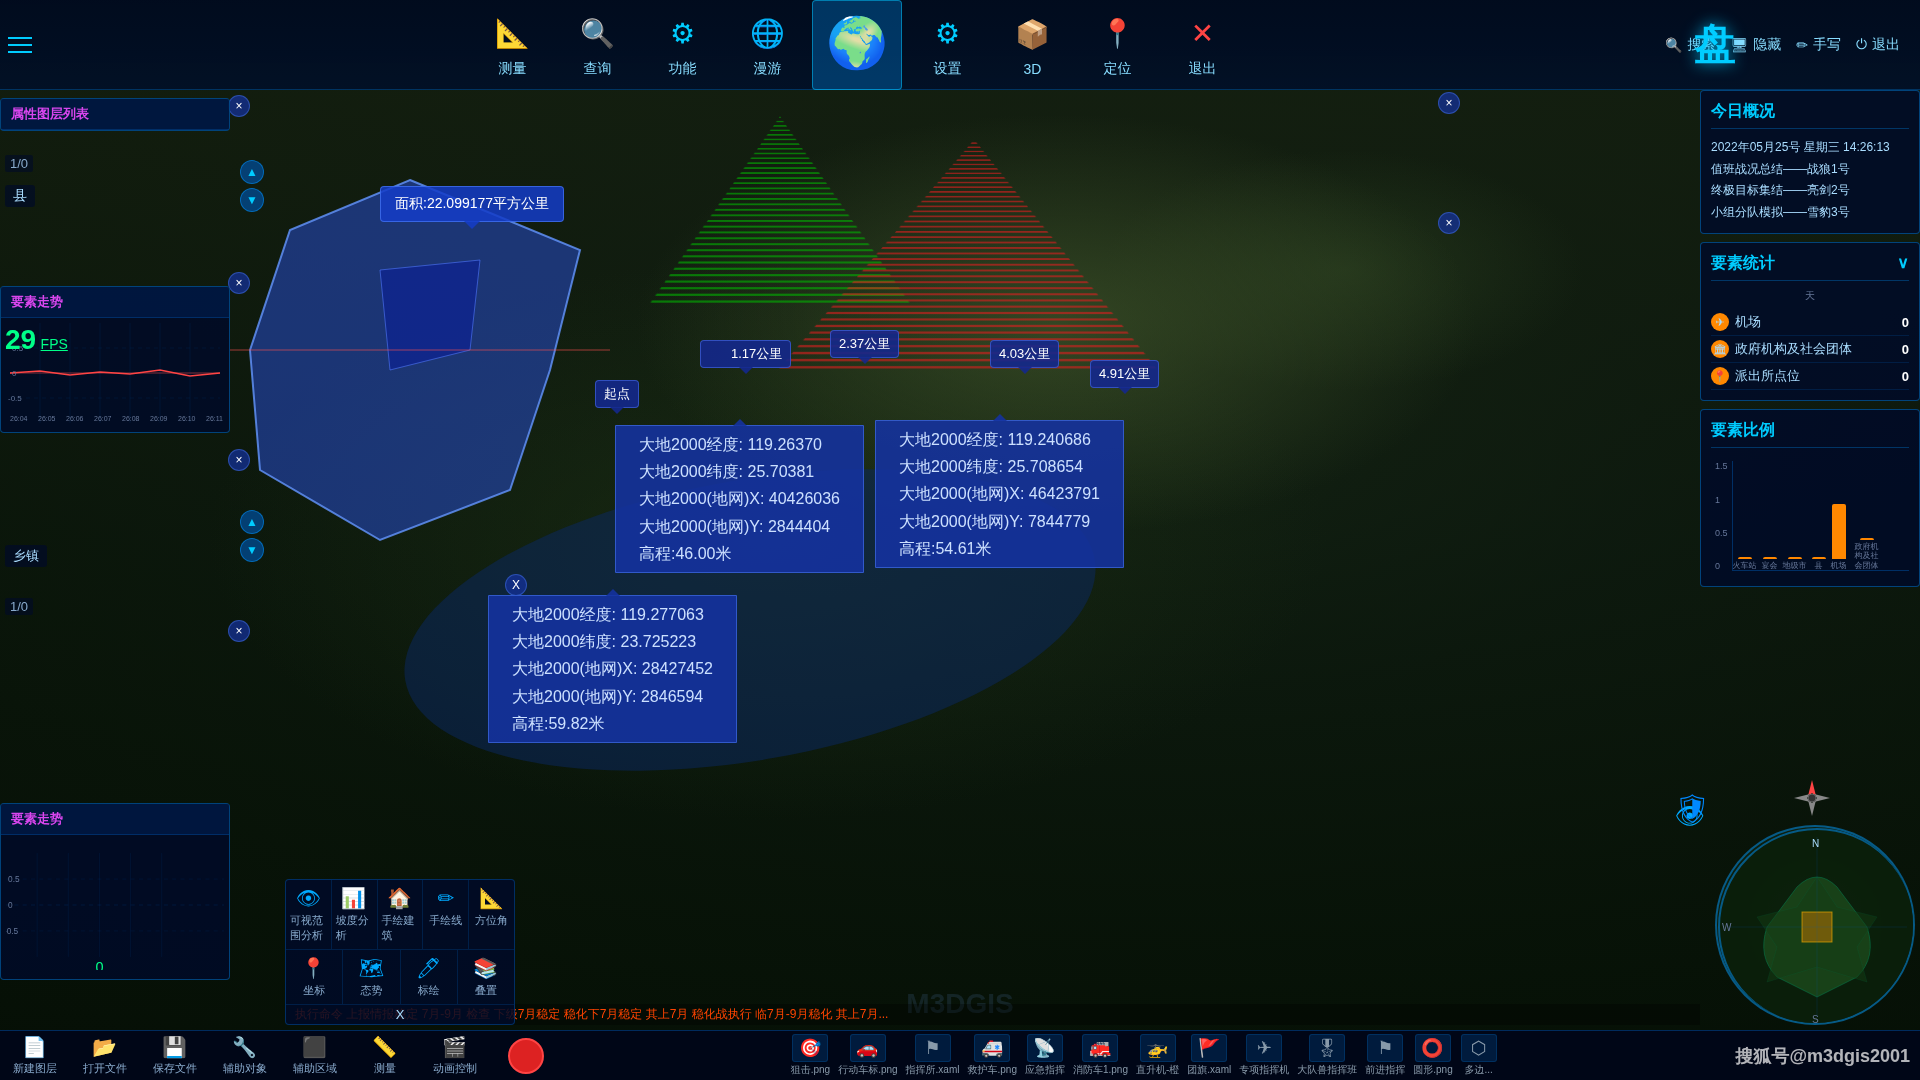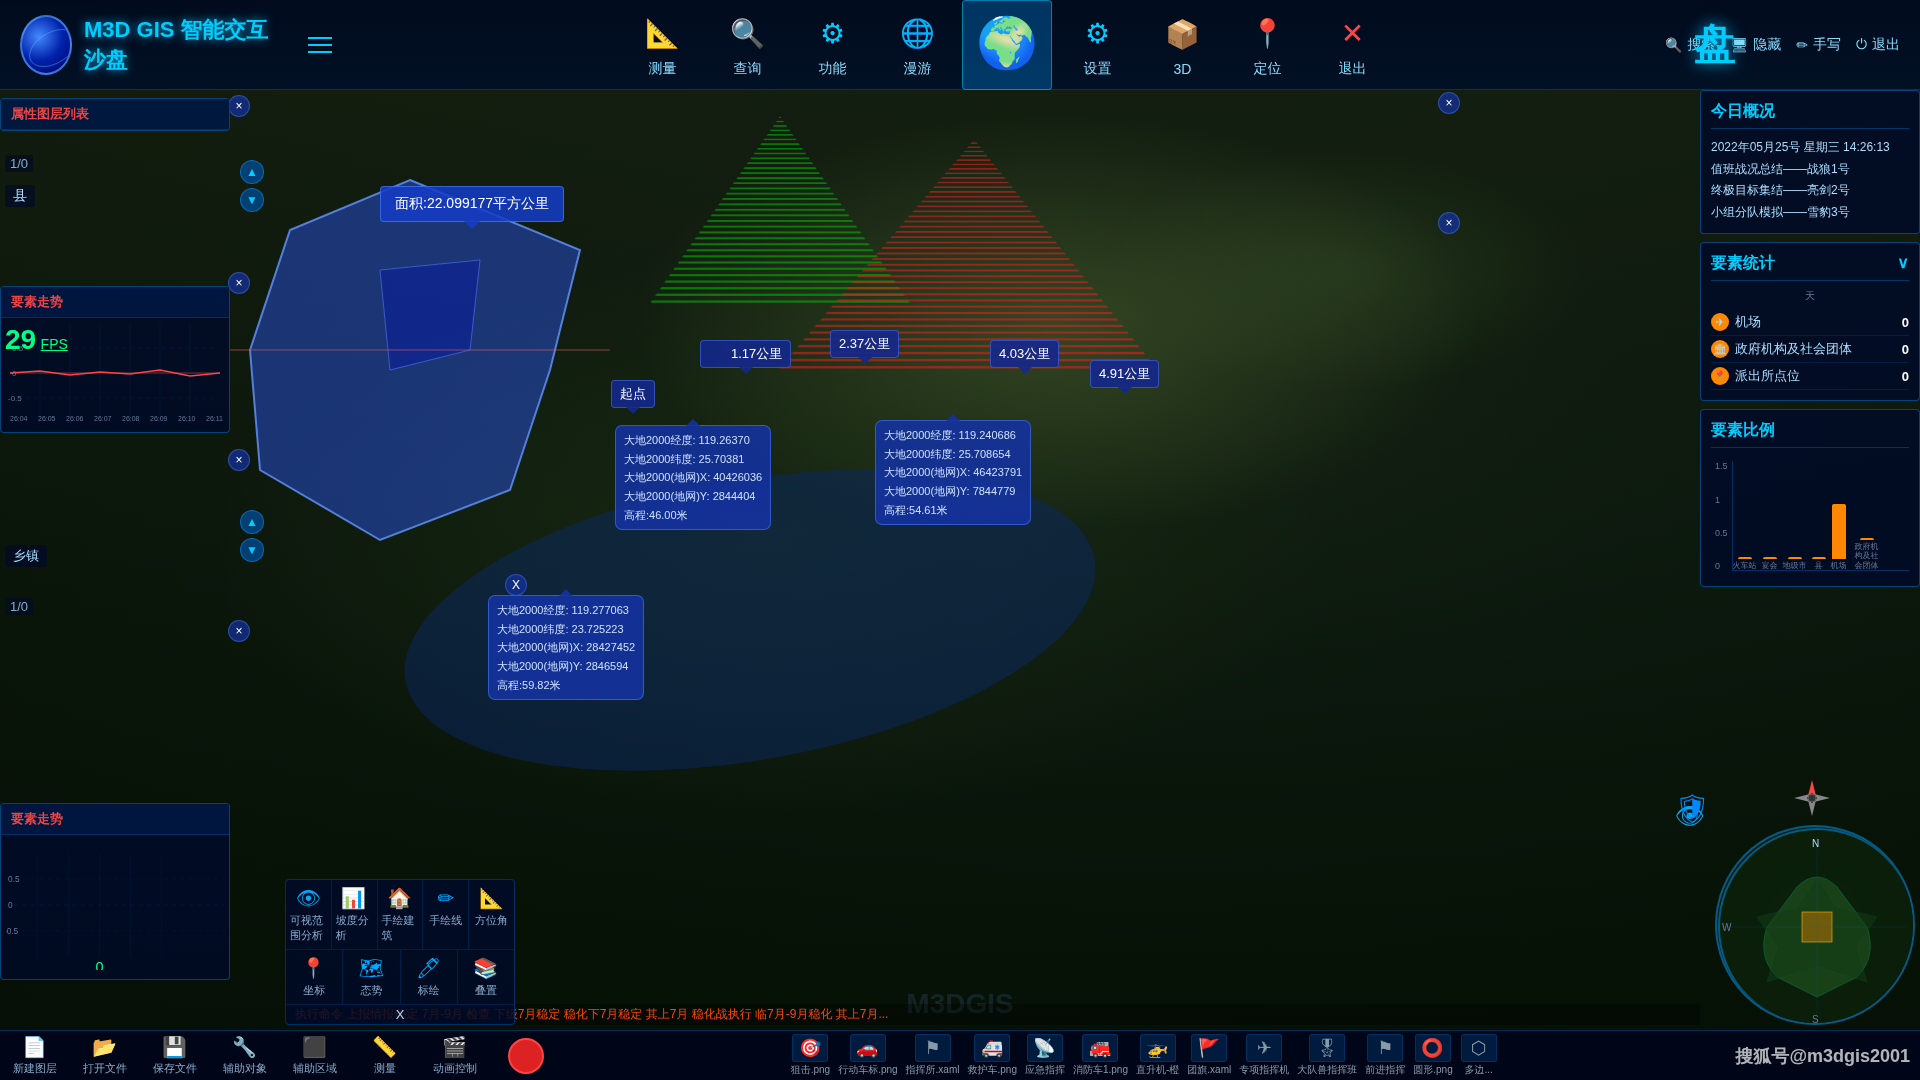--- a/index.html
+++ b/index.html
@@ -269,21 +269,21 @@
       display: flex;
       align-items: center;
       justify-content: space-between;
       padding: 6px 10px;
       background: rgba(0,30,80,0.6);
       border-bottom: 1px solid rgba(0,100,200,0.3);
     }
 
     .left-card-title {
       font-size: 13px;
-      color: #ef4444;
+      color: #d946ef;
       font-weight: bold;
     }
 
     
     .county-label {
       position: absolute;
       top: 92px; left: 5px;
       font-size: 14px;
       color: #aaddff;
       background: rgba(0,10,40,0.7);
@@ -331,23 +331,23 @@
       border-left: 7px solid transparent;
       border-right: 7px solid transparent;
       border-top: 7px solid rgba(20,40,140,0.9);
     }
 
     
     .coord-box {
       position: absolute;
       background: rgba(20,50,160,0.88);
       border: 1px solid rgba(80,130,255,0.5);
-      border-radius: 7px;
-      padding: 5px 8px;
-      font-size: 11px;
+      border-radius: 1px;
+      padding: 5px 23px;
+      font-size: 16px;
       color: #cce0ff;
       z-index: 30;
       line-height: 1.7;
     }
 
     .coord-box::after {
       content: '';
       position: absolute;
       top: -7px;
       left: 50%;
@@ -656,21 +656,21 @@
       <line x1="0" y1="180" x2="380" y2="180" stroke="rgba(255,80,80,0.6)" stroke-width="1"></line>
     </svg>
   </div>
 
   <div class="watermark">M3DGIS</div>
 
   <div class="area-label">
     <span>面积:22.099177平方公里</span>
   </div>
 
-  <div class="callout-label" style="top:380px;left:595px;margin-left:16px;">起点</div>
+  <div class="callout-label" style="top:380px;left:595px;">起点</div>
   <div class="callout-label" style="top:340px;left:700px;padding-left:30px;">1.17公里</div>
   <div class="callout-label" style="top:330px;left:830px;">2.37公里</div>
   <div class="callout-label" style="top:340px;left:990px;">4.03公里</div>
   <div class="callout-label" style="top:360px;left:1090px;">4.91公里</div>
 
 
   <div class="coord-box" style="top:425px;left:615px;">
     大地2000经度: 119.26370<br>
     大地2000纬度: 25.70381<br>
     大地2000(地网)X: 40426036<br>
@@ -701,24 +701,20 @@
   <div class="map-close" style="top:449px;left:228px;">×</div>
   <div class="map-close" style="top:620px;left:228px;">×</div>
   <div class="map-close" style="top:92px;left:1438px;">×</div>
   <div class="map-close" style="top:212px;left:1438px;">×</div>
 
   <div class="alert-text">执行命令 上报情报稳定 7月-9月 检查 下级7月稳定 稳化下7月稳定 其上7月 稳化战执行 临7月-9月稳化 其上7月...</div>
 </div>
 
 <div id="top-toolbar">
 
-  <div class="app-logo">
-    <div class="logo-globe"></div>
-    <div class="app-title">M3D GIS 智能交互沙盘</div>
-  </div>
 
   <div class="toolbar-menu-btn">
     <div class="menu-line"></div>
     <div class="menu-line"></div>
     <div class="menu-line"></div>
   </div>
 
   <div class="toolbar-tools">
     <div class="tool-item">
       <div class="tool-icon">📐</div>

